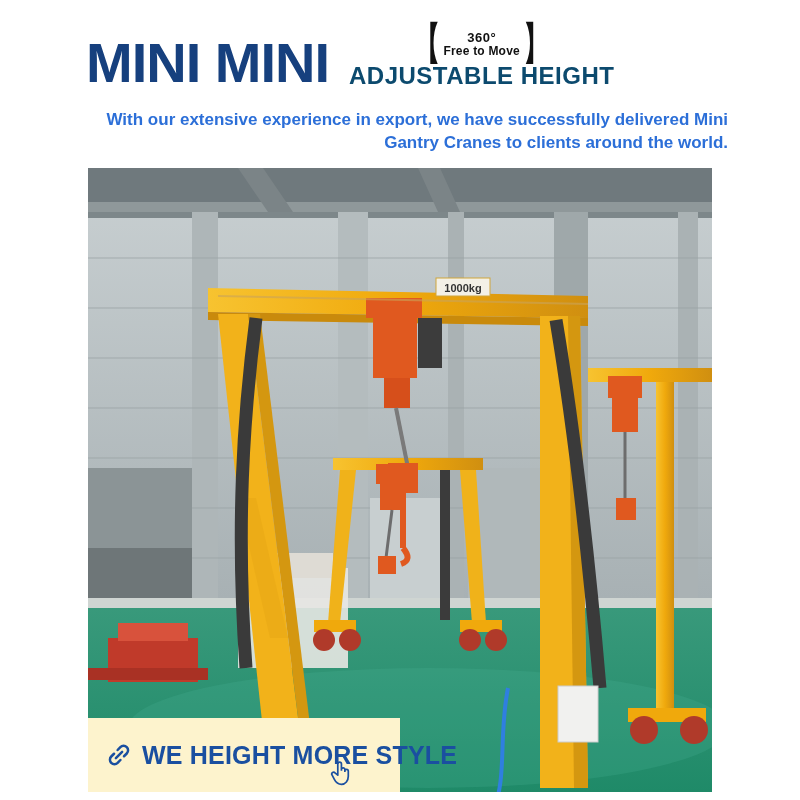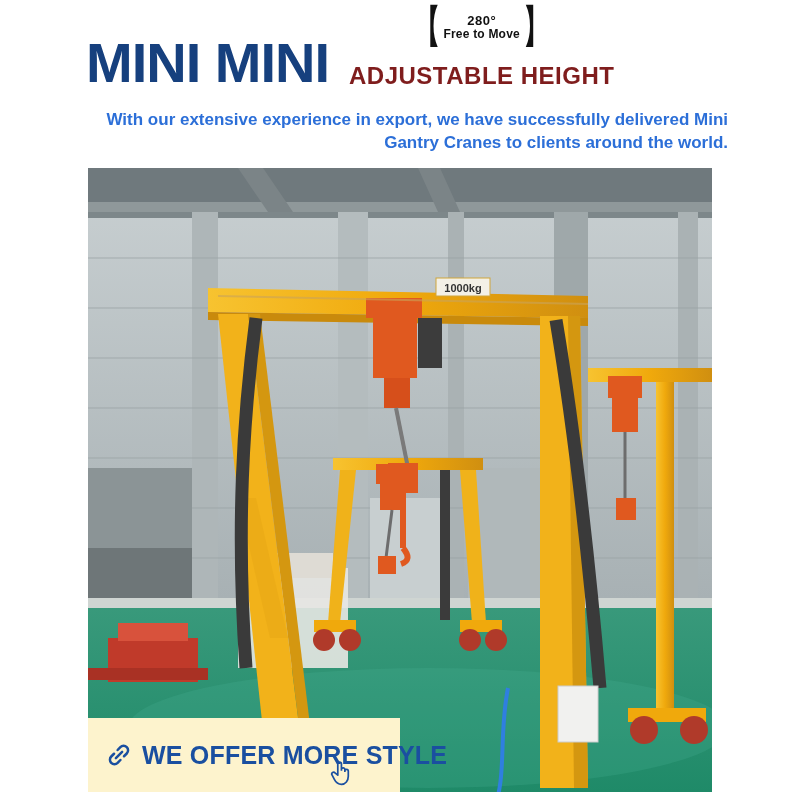--- a/index.html
+++ b/index.html
@@ -79,25 +79,25 @@
     font-size: 13px;
     font-weight: bold;
     letter-spacing: 0.5px;
   }
   .badge-line2 {
     font-size: 12px;
     font-weight: bold;
     letter-spacing: 0.2px;
   }
   .adjustable {
-    margin-top: 20px;
+    margin-top: 3px;
     font-size: 24px;
     font-weight: bold;
     letter-spacing: 0.5px;
-    color: #7f1d1d;
+    color: #0c4a6e;
     white-space: nowrap;
   }
   .subtitle {
     position: absolute;
     left: 88px;
     top: 108px;
     width: 640px;
     font-size: 17px;
     font-weight: bold;
     line-height: 23px;
@@ -160,21 +160,21 @@
 
 <div class="page">
 
   <div class="header">
     <div class="title-row">
       <div class="main-title">MINI MINI</div>
       <div class="title-right">
         <div class="badge-row">
           <span class="bracket">【</span>
           <span class="badge-lines">
-            <span class="badge-line1">280°</span>
+            <span class="badge-line1">360°</span>
             <span class="badge-line2">Free to Move</span>
           </span>
           <span class="bracket">】</span>
         </div>
         <div class="adjustable">ADJUSTABLE HEIGHT</div>
       </div>
     </div>
     <div class="subtitle">With our extensive experience in export, we have successfully delivered Mini Gantry Cranes to clients around the world.</div>
   </div>
 
@@ -322,21 +322,21 @@
   </div>
 
   <div class="cta">
     <span class="cta-link-icon">
       <svg viewBox="0 0 24 24" width="30" height="30" fill="none" stroke="currentColor" stroke-width="2" stroke-linecap="round">
         <path d="M9.5 14.5 L14.5 9.5"></path>
         <path d="M8 11 L5.8 13.2 a3.6 3.6 0 1 0 5.1 5.1 L13.1 16"></path>
         <path d="M16 13 L18.2 10.8 a3.6 3.6 0 1 0 -5.1 -5.1 L10.9 8"></path>
       </svg>
     </span>
-    <span class="cta-text">WE OFFER MORE STYLE</span>
+    <span class="cta-text">WE HEIGHT MORE STYLE</span>
     <span class="cta-cursor">
       <svg viewBox="0 0 24 28" width="26" height="30" fill="none" stroke="currentColor" stroke-width="1.6" stroke-linejoin="round">
         <path d="M9 13 V5.5 a1.7 1.7 0 0 1 3.4 0 V12 M12.4 12 v-1.2 a1.6 1.6 0 0 1 3.2 0 V13 M15.6 13 v-0.8 a1.6 1.6 0 0 1 3.2 0 V17 c0 4.2 -2.6 7.6 -6.4 7.6 c-3.4 0 -5.2 -1.8 -6.6 -4.6 l-2.2 -4.2 a1.7 1.7 0 0 1 2.8 -1.9 L9 16 V13"></path>
       </svg>
     </span>
   </div>
 
 </div>
 
 </body></html>

